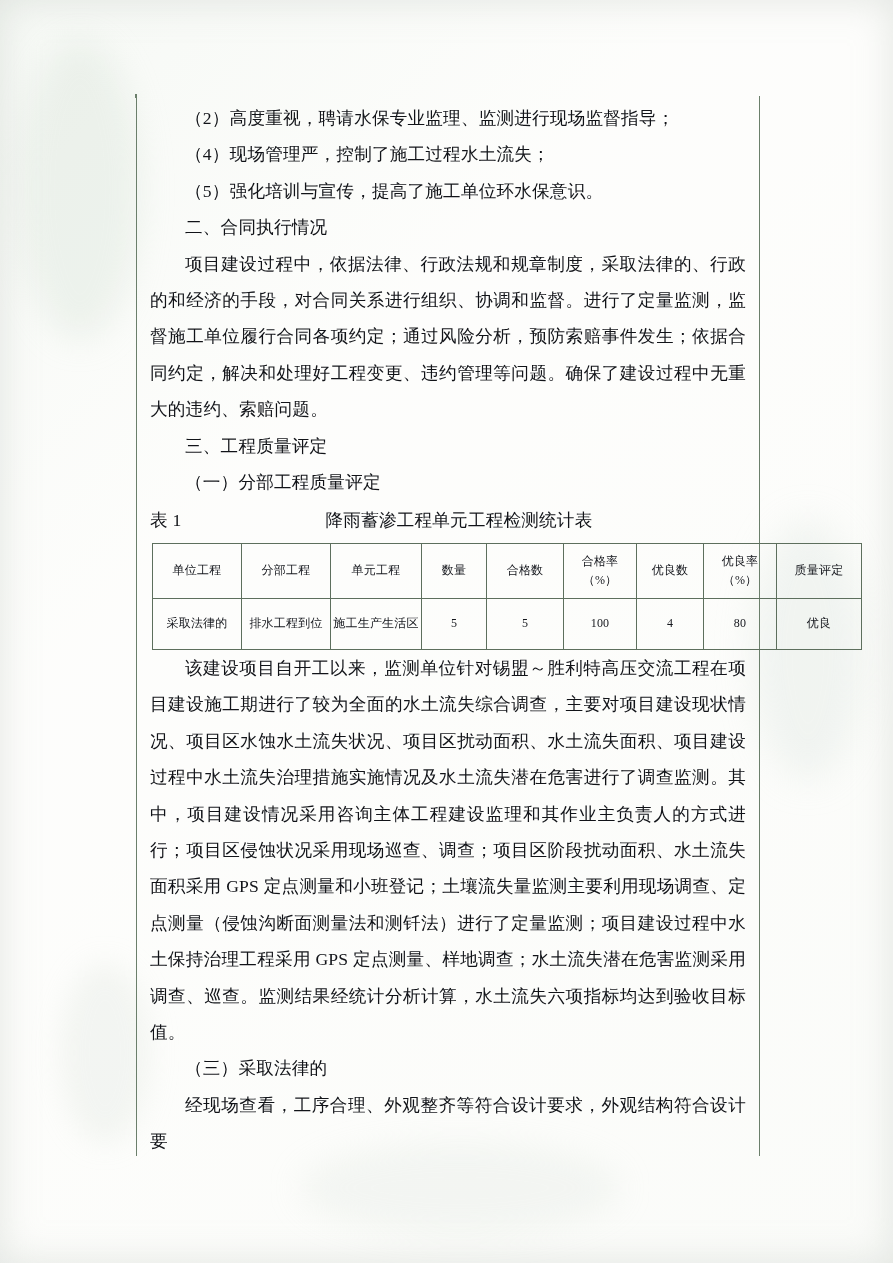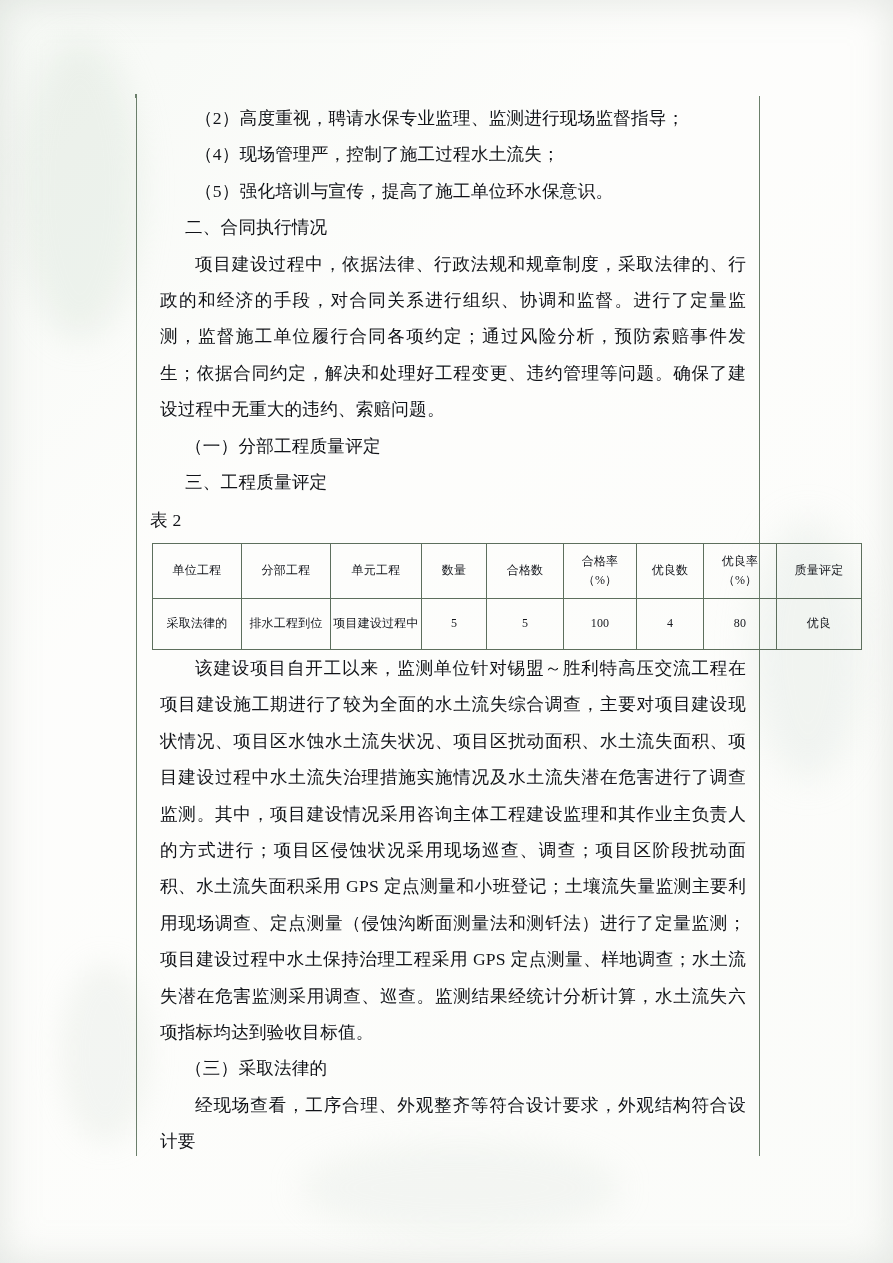--- a/index.html
+++ b/index.html
@@ -54,21 +54,21 @@
     color: #111318;
     font-size: 17.6px;
     line-height: 36.4px;
     letter-spacing: 0.2px;
   }
   p {
     margin: 0;
     text-align: justify;
     text-justify: inter-ideograph;
   }
-  .indent2 { text-indent: 35px; margin-left: 10px; }
+  .indent2 { text-indent: 35px; }
   .heading {
     text-indent: 35px;
   }
   
   .table-caption-row {
     display: flex;
     align-items: baseline;
     margin-top: 2px;
     margin-bottom: 4px;
   }
@@ -140,25 +140,26 @@
 
 <div class="content">
 
   <p class="indent2">（2）高度重视，聘请水保专业监理、监测进行现场监督指导；</p>
   <p class="indent2">（4）现场管理严，控制了施工过程水土流失；</p>
   <p class="indent2">（5）强化培训与宣传，提高了施工单位环水保意识。</p>
 
   <p class="heading">二、合同执行情况</p>
   <p class="indent2">项目建设过程中，依据法律、行政法规和规章制度，采取法律的、行政的和经济的手段，对合同关系进行组织、协调和监督。进行了定量监测，监督施工单位履行合同各项约定；通过风险分析，预防索赔事件发生；依据合同约定，解决和处理好工程变更、违约管理等问题。确保了建设过程中无重大的违约、索赔问题。</p>
 
+  <p class="heading">三、工程质量评定</p>
   <p class="heading">（一）分部工程质量评定</p>
-  <p class="heading">三、工程质量评定</p>
 
   <div class="table-caption-row">
-    <span class="table-label">表 2</span>
+    <span class="table-label">表 1</span>
+    <span class="table-title">降雨蓄渗工程单元工程检测统计表</span>
   </div>
 
   <table class="stat">
     <thead>
       <tr>
         <th class="col-a th-two-line">
           <span>单位工程</span>
         </th>
         <th class="col-b th-two-line">
           <span>分部工程</span>
@@ -185,21 +186,21 @@
         </th>
         <th class="col-i th-two-line">
           <span>质量评定</span>
         </th>
       </tr>
     </thead>
     <tbody>
       <tr>
         <td>采取法律的</td>
         <td>排水工程到位</td>
-        <td>项目建设过程中</td>
+        <td>施工生产生活区</td>
         <td>5</td>
         <td>5</td>
         <td>100</td>
         <td>4</td>
         <td>80</td>
         <td>优良</td>
       </tr>
     </tbody>
   </table>
 

